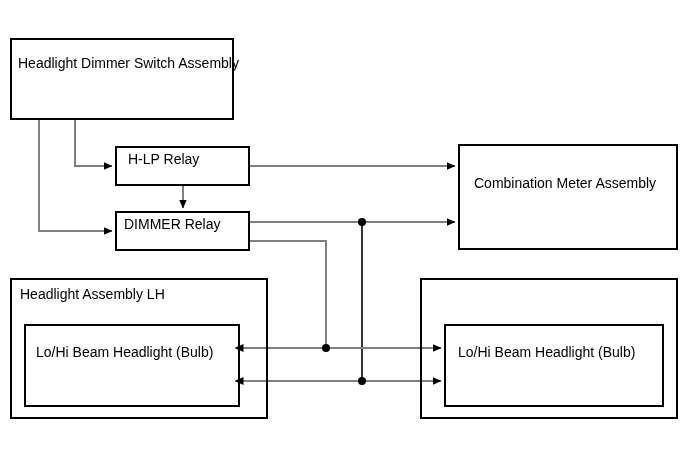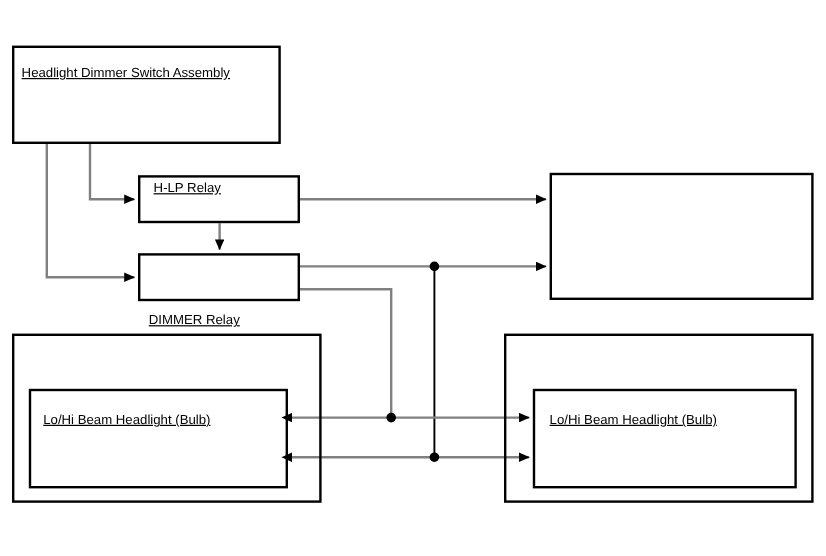--- a/index.html
+++ b/index.html
@@ -26,25 +26,24 @@
   }
   .node-box {
     position: absolute;
     box-sizing: border-box;
     border: 2px solid #000000;
     background: transparent;
   }
   .node-label {
     position: absolute;
     font-family: "Liberation Sans", sans-serif;
-    font-size: 11px;
+    font-size: 14px;
     color: #000000;
     white-space: nowrap;
     line-height: 1;
-    text-decoration: underline;
   }
 </style>
 </head>
 <body>
 
 <div id="diagram-root">
 
   <svg id="diagram-svg" viewBox="0 0 688 463" xmlns="http://www.w3.org/2000/svg">
     <defs>
       <marker id="arrow-end" markerWidth="9" markerHeight="8" refX="8.5" refY="4" orient="auto" markerUnits="userSpaceOnUse">
@@ -75,25 +74,27 @@
     <circle cx="362" cy="381" r="4" fill="#000000"></circle>
   </svg>
 
   <div class="node-box" style="left:10px; top:38px; width:224px; height:82px;"></div>
   <div class="node-label" style="left:18px; top:56px;">Headlight Dimmer Switch Assembly</div>
 
   <div class="node-box" style="left:115px; top:146px; width:135px; height:40px;"></div>
   <div class="node-label" style="left:128px; top:152px;">H-LP Relay</div>
 
   <div class="node-box" style="left:115px; top:211px; width:135px; height:40px;"></div>
-  <div class="node-label" style="left:124px; top:217px;margin-top:45px;">DIMMER Relay</div>
+  <div class="node-label" style="left:124px; top:217px;">DIMMER Relay</div>
 
   <div class="node-box" style="left:458px; top:144px; width:220px; height:106px;"></div>
+  <div class="node-label" style="left:474px; top:176px;">Combination Meter Assembly</div>
 
   <div class="node-box" style="left:10px; top:278px; width:258px; height:141px;"></div>
+  <div class="node-label" style="left:20px; top:287px;">Headlight Assembly LH</div>
 
   <div class="node-box" style="left:24px; top:324px; width:216px; height:83px;"></div>
   <div class="node-label" style="left:36px; top:345px;">Lo/Hi Beam Headlight (Bulb)</div>
 
   <div class="node-box" style="left:420px; top:278px; width:258px; height:141px;"></div>
 
   <div class="node-box" style="left:444px; top:324px; width:220px; height:83px;"></div>
   <div class="node-label" style="left:458px; top:345px;">Lo/Hi Beam Headlight (Bulb)</div>
 
 </div>

